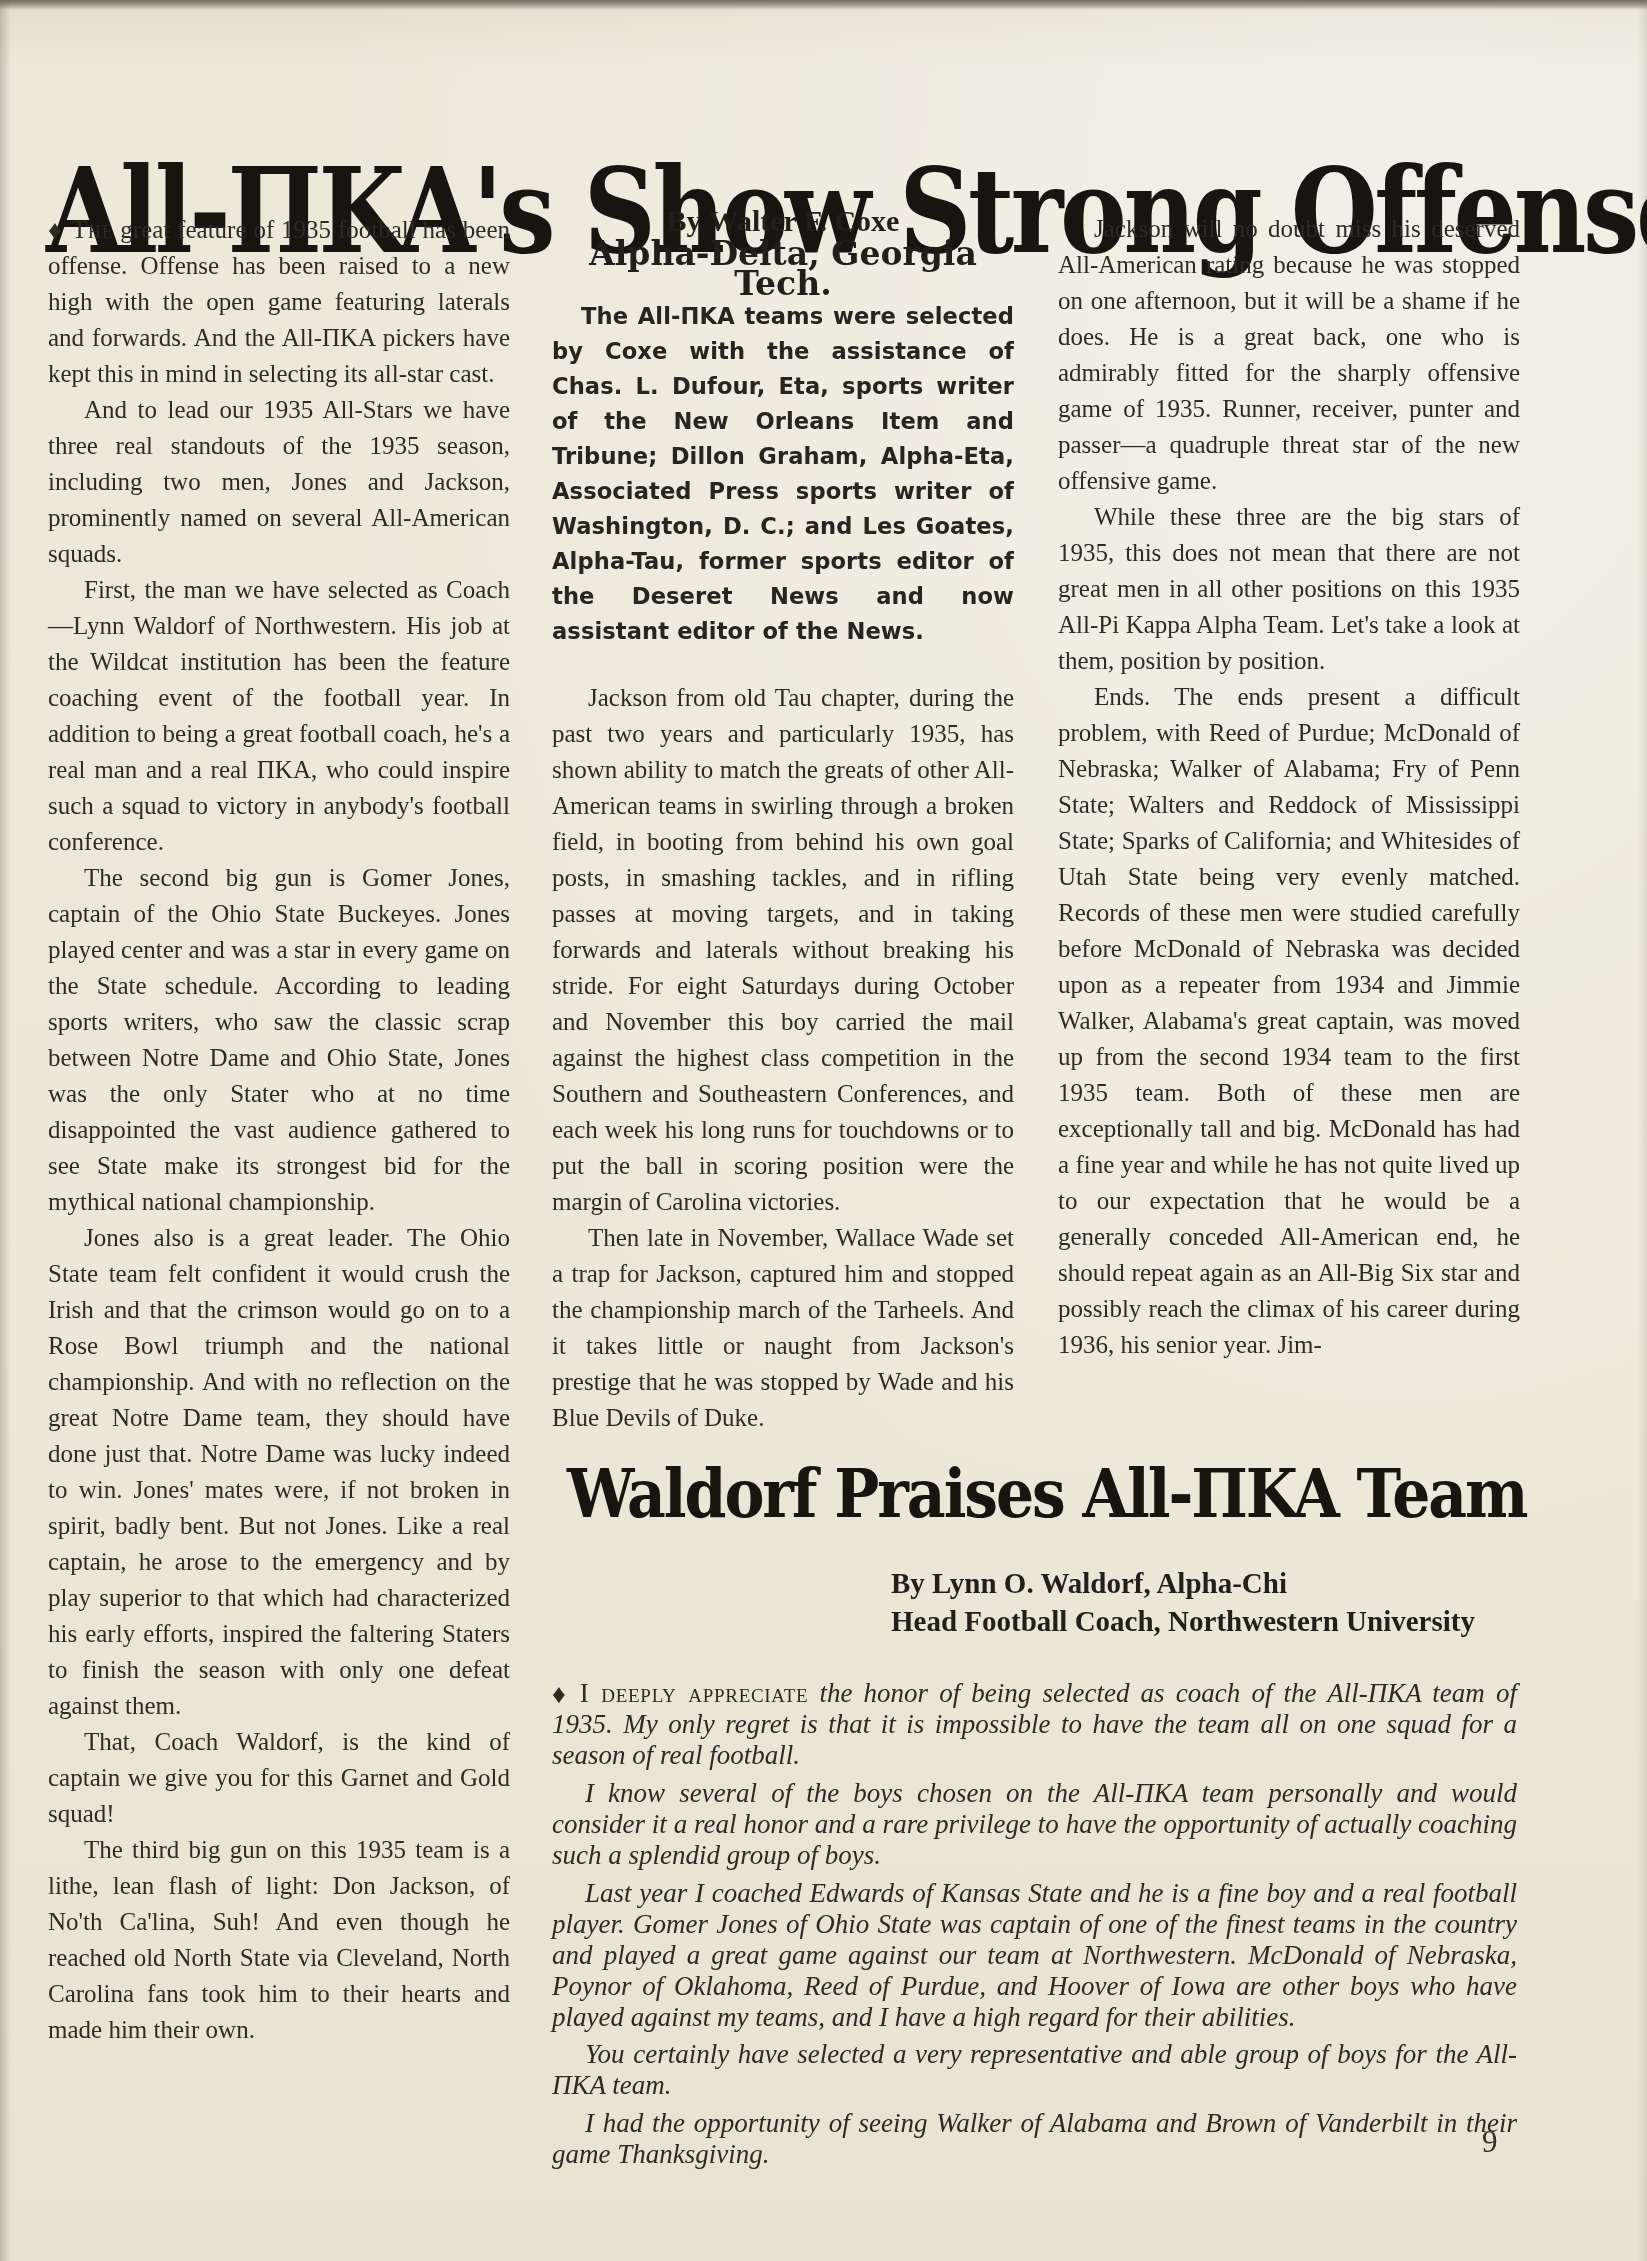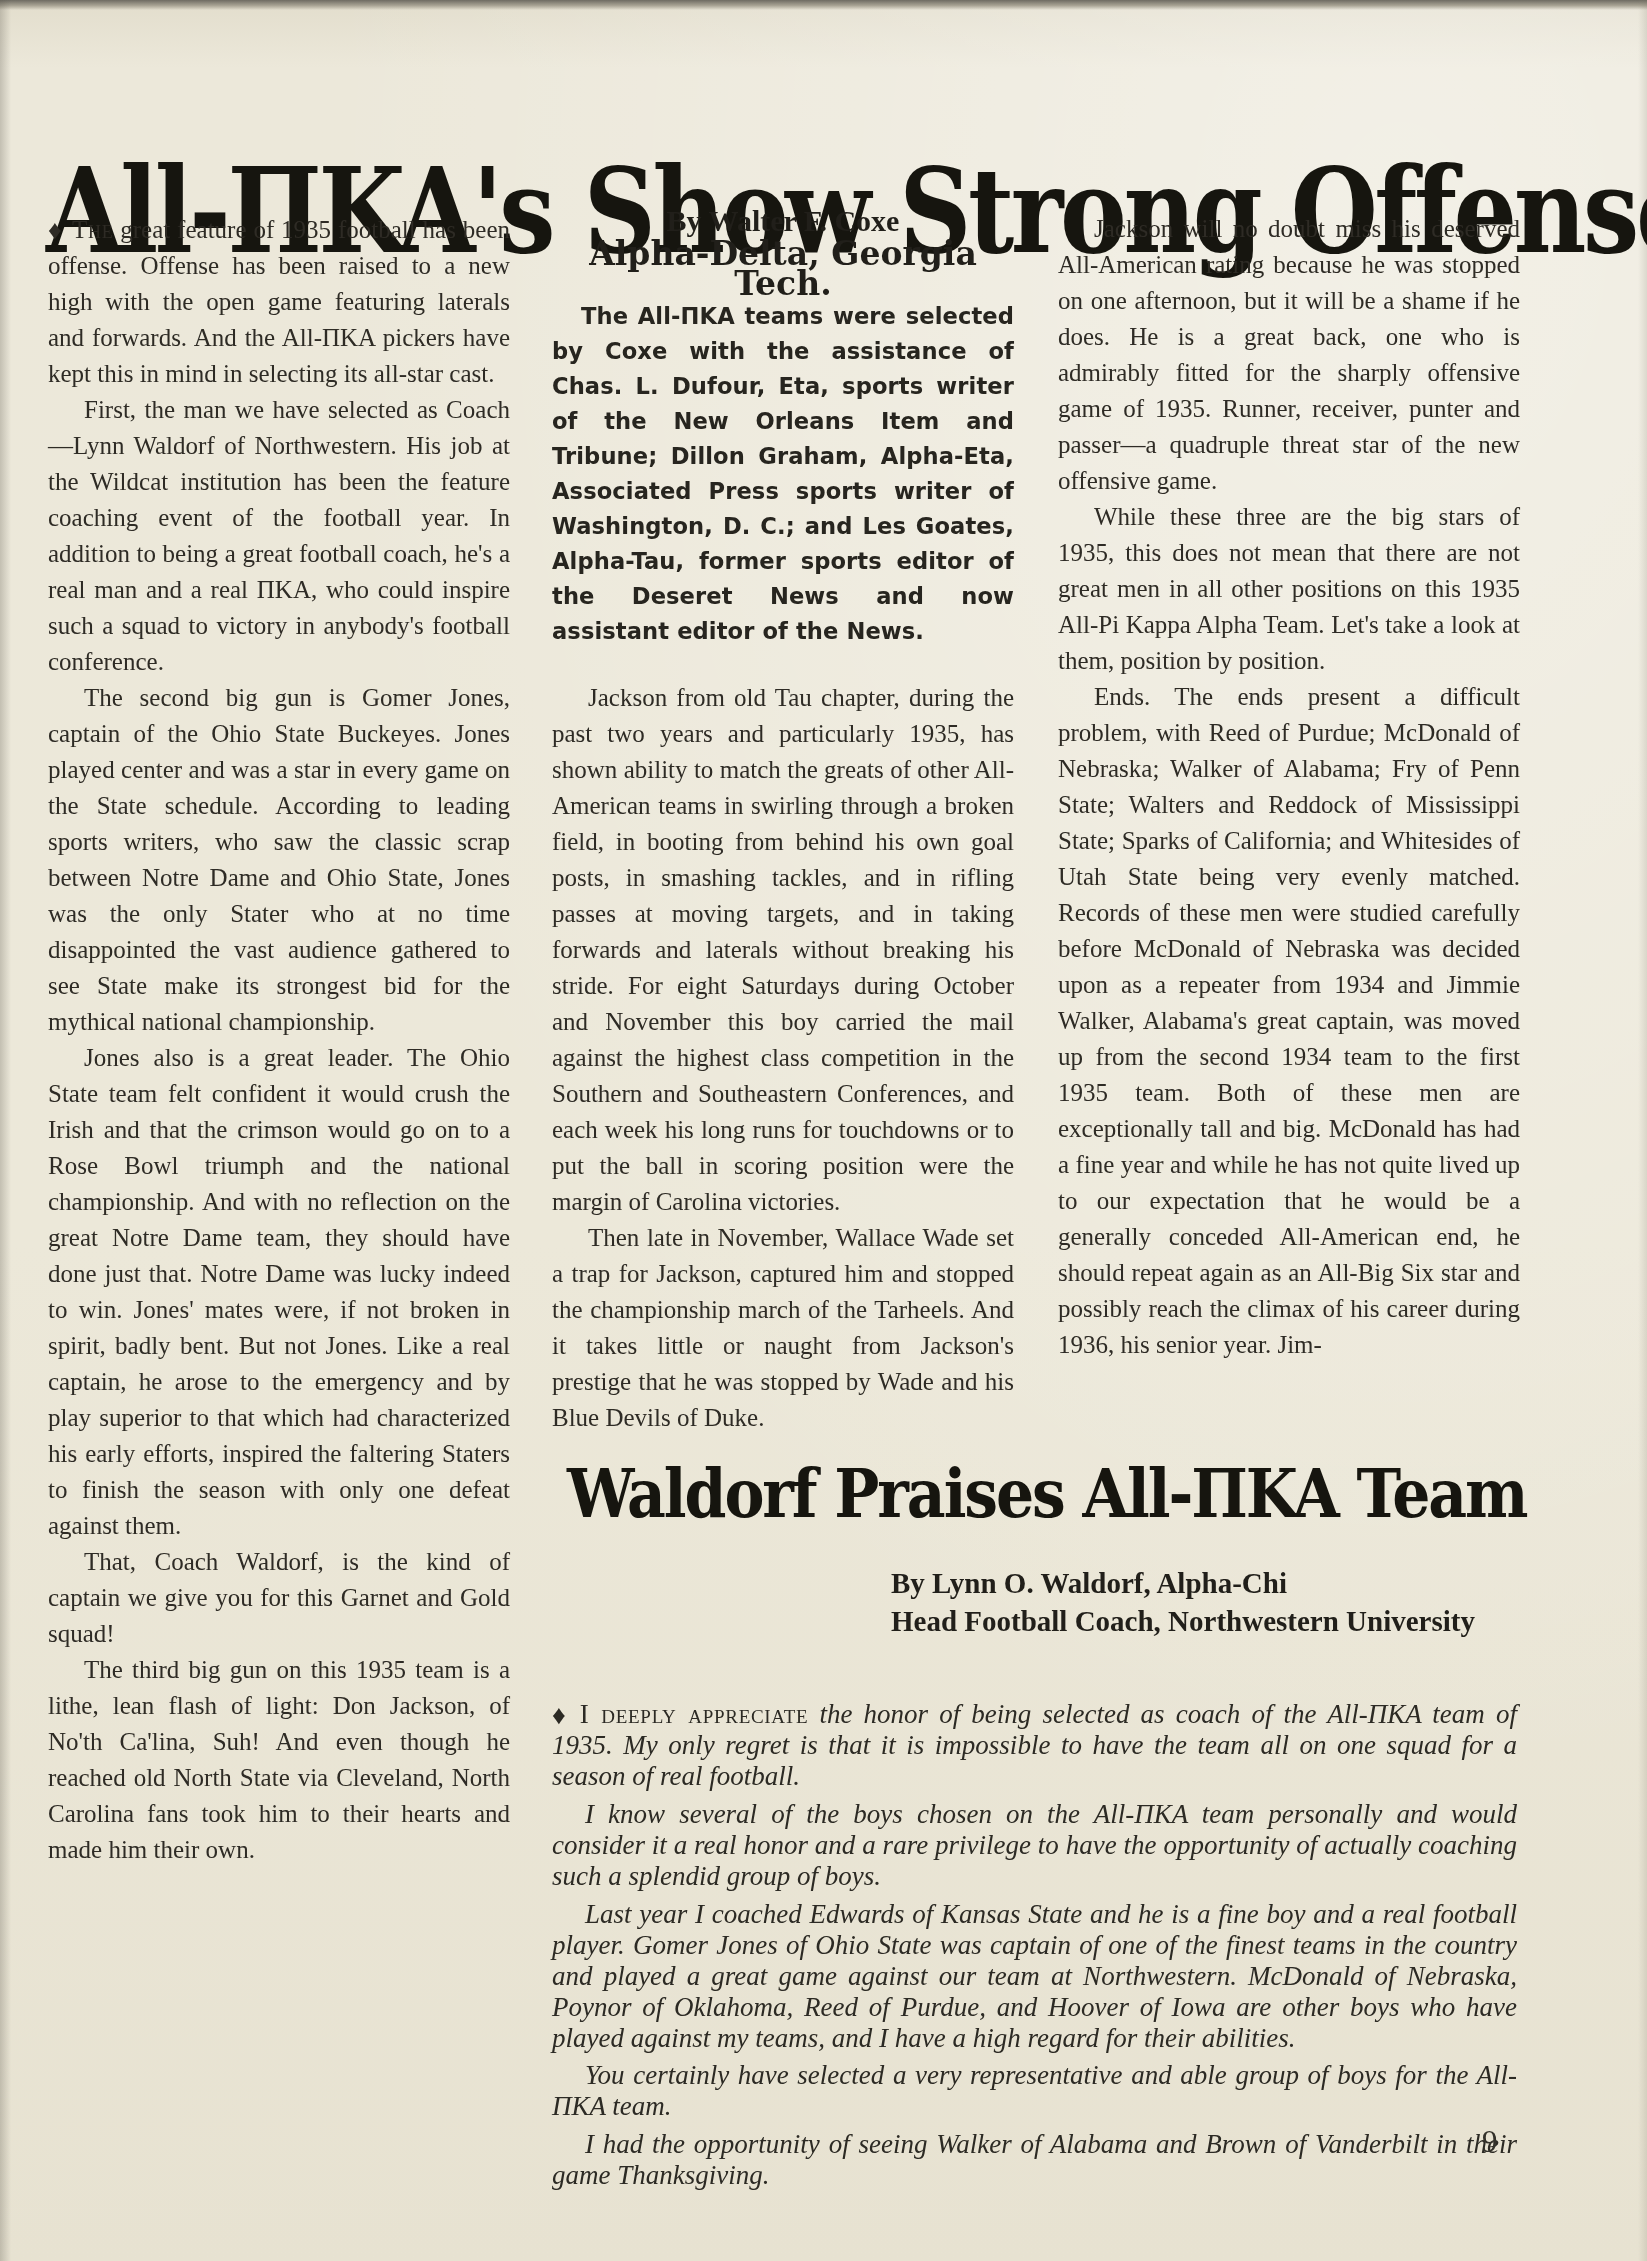--- a/index.html
+++ b/index.html
@@ -63,21 +63,21 @@
   .article2{
     position:absolute;left:552px;top:1454px;width:965px;
   }
   .a2-title{
     font-family:"DejaVu Serif","Liberation Serif",serif;
     font-weight:bold;color:#16150f;
     font-size:60px;letter-spacing:-2.1px;white-space:nowrap;
     transform:scaleY(1.12);transform-origin:left top;
     margin:0 0 40px 15px;
   }
-  .a2-byline-block{margin-left:339px;margin-bottom:59px;}
+  .a2-byline-block{margin-left:339px;margin-bottom:38px;}
   .a2-byline-1{font-weight:bold;font-size:29px;line-height:38px;color:#211f1a;}
   .a2-byline-2{font-weight:bold;font-size:29px;line-height:38px;color:#211f1a;}
   .letter{
     font-size:27px;line-height:31px;text-align:justify;font-style:italic;color:#2c2a24;
   }
   .letter p{margin:0 0 6.8px 0;text-indent:33px;}
   .letter p.first{text-indent:0;}
   .letter .lead{font-style:normal;}
   .page-number{
     position:absolute;left:1482px;top:2124px;
@@ -89,20 +89,21 @@
 
 <div class="page">
   <div class="scan-top-edge"></div>
   <div class="scan-left-edge"></div>
   <div class="scan-right-edge"></div>
 
   <h1 class="headline">All-ΠKA's Show Strong Offense</h1>
 
   <div class="col col-1">
     <p class="first"><span class="diamond">♦</span><span class="smallcaps">The</span><span> great feature of 1935 football has been offense.  Offense has been raised to a new high with the open game featuring laterals and forwards.  And the All-ΠKA pickers have kept this in mind in selecting its all-star cast.</span></p>
+    <p>And to lead our 1935 All-Stars we have three real standouts of the 1935 season, including two men, Jones and Jackson, prominently named on several All-American squads.</p>
     <p>First, the man we have selected as Coach—Lynn Waldorf of Northwestern.  His job at the Wildcat institution has been the feature coaching event of the football year.  In addition to being a great football coach, he's a real man and a real ΠKA, who could inspire such a squad to victory in anybody's football conference.</p>
     <p>The second big gun is Gomer Jones, captain of the Ohio State Buckeyes.  Jones played center and was a star in every game on the State schedule.  According to leading sports writers, who saw the classic scrap between Notre Dame and Ohio State, Jones was the only Stater who at no time disappointed the vast audience gathered to see State make its strongest bid for the mythical national championship.</p>
     <p>Jones also is a great leader.  The Ohio State team felt confident it would crush the Irish and that the crimson would go on to a Rose Bowl triumph and the national championship.  And with no reflection on the great Notre Dame team, they should have done just that.  Notre Dame was lucky indeed to win.  Jones' mates were, if not broken in spirit, badly bent.  But not Jones.  Like a real captain, he arose to the emergency and by play superior to that which had characterized his early efforts, inspired the faltering Staters to finish the season with only one defeat against them.</p>
     <p>That, Coach Waldorf, is the kind of captain we give you for this Garnet and Gold squad!</p>
     <p>The third big gun on this 1935 team is a lithe, lean flash of light: Don Jackson, of No'th Ca'lina, Suh!  And even though he reached old North State via Cleveland, North Carolina fans took him to their hearts and made him their own.</p>
   </div>
 
   <div class="col col-2">
     <p class="byline-1">By Walter F. Coxe</p>
     <p class="byline-2">Alpha-Delta, Georgia Tech.</p>

